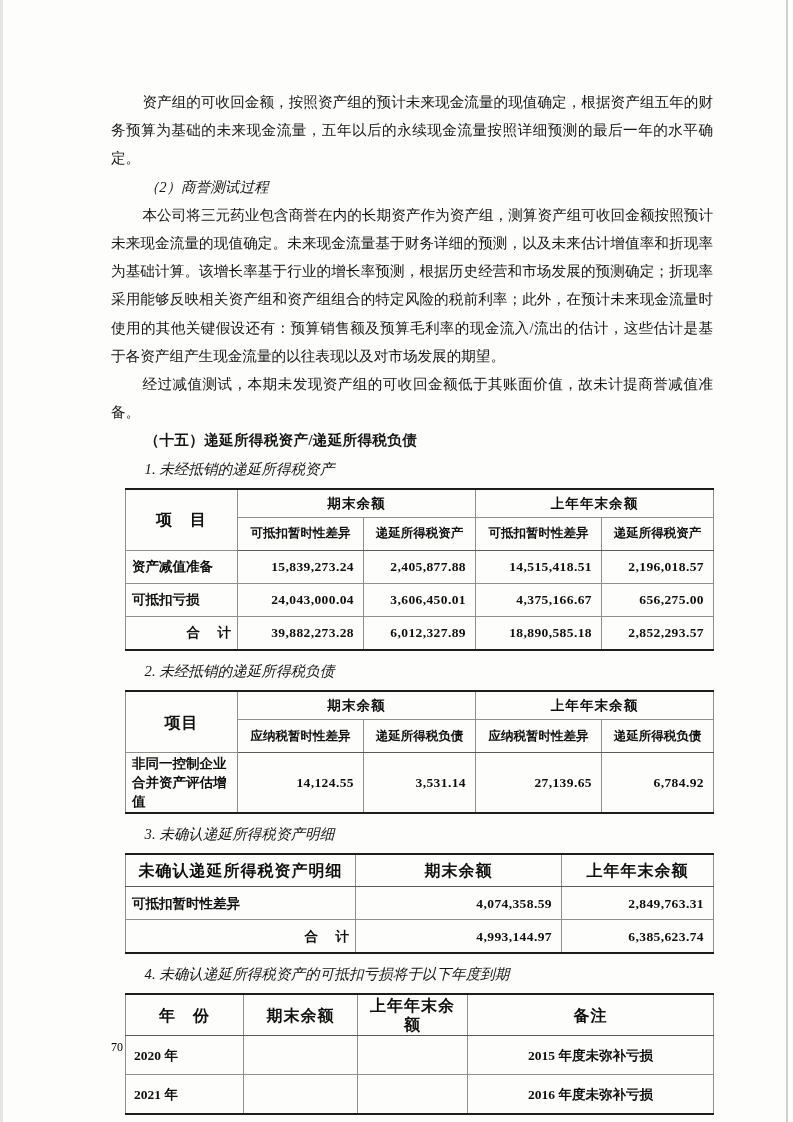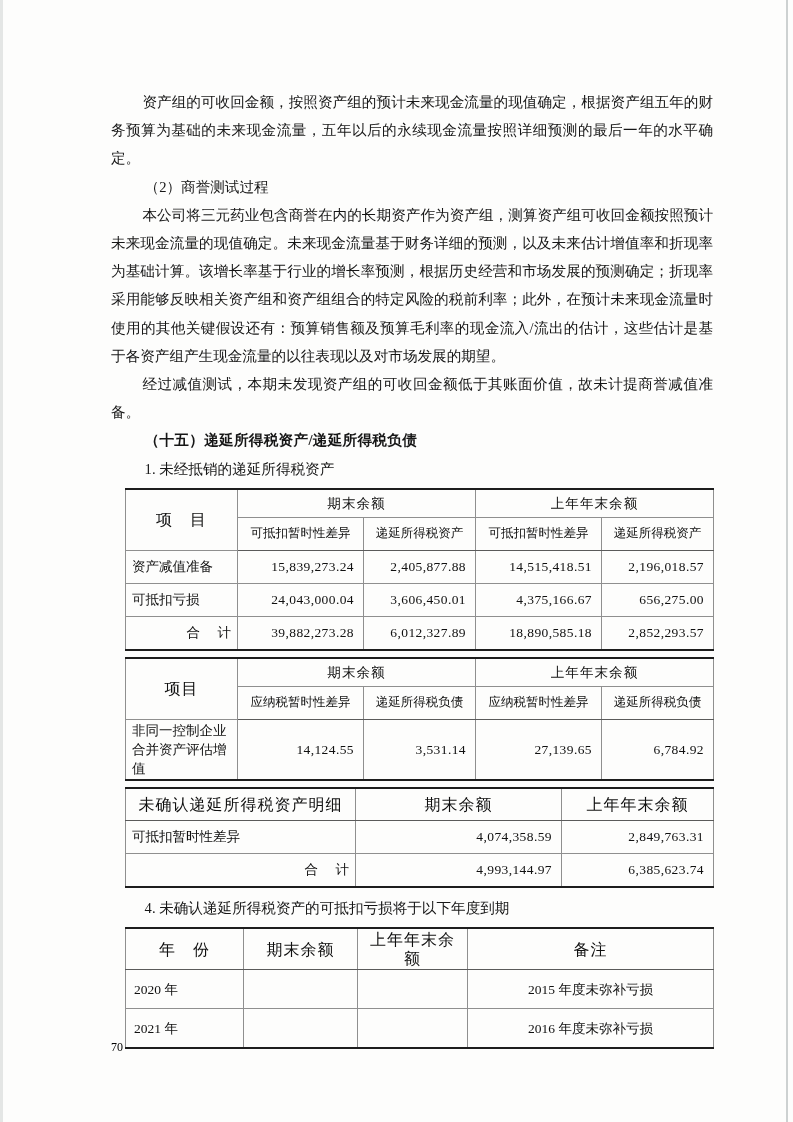--- a/index.html
+++ b/index.html
@@ -23,31 +23,31 @@
     padding-bottom:7px;
     border-bottom:2.5px solid #3a3a3a;
   }
 
   .content {
     position:absolute; left:111px; top:88px; width:602px;
     font-size:14.6px; line-height:28.2px; text-align:justify;
   }
   .content p { margin:0; }
   .para { text-indent:2.15em; }
-  .sec  { text-indent:2.3em; text-align:left; }
+  .sec  { text-indent:2.3em; text-align:left;font-style:italic; }
   .h15  { text-indent:2.3em; font-weight:700; text-align:left; letter-spacing:0.3px; }
 
   table.tbl {
     border-collapse:collapse; table-layout:fixed;
     width:588px; margin:5px 0 6px 14px;
     border-top:2.6px solid #1d1d1d;
     border-bottom:2.6px solid #1d1d1d;
     font-size:13.5px; line-height:19px; color:#101010;
   }
-  .tbl th, .tbl td { border:1px solid #8f8f8f; padding:1px 4px; font-weight:normal; }
+  .tbl th, .tbl td { border:1px solid #8f8f8f; padding:1px 4px; font-weight:bold; }
   .tbl thead tr:last-child th { border-bottom-color:#5a5a5a; }
   .t-group { height:25px; font-size:13.6px; text-align:center; letter-spacing:1px; }
   .t-sub   { height:30px; font-size:12.5px; text-align:center; }
   .t-head1 { font-size:16px; text-align:center; letter-spacing:1px; }
   .tbl tbody td { height:30px; }
   .t2 tbody td { height:50px; }
   .t4 thead th { height:31px; }
   .t4 tbody td { height:36px; }
   td.item { text-align:left; padding-left:6px; }
   td.total { text-align:right; letter-spacing:2px; }
@@ -115,20 +115,21 @@
         <tr>
           <td class="total">合　计</td>
           <td class="num">39,882,273.28</td>
           <td class="num">6,012,327.89</td>
           <td class="num">18,890,585.18</td>
           <td class="num">2,852,293.57</td>
         </tr>
       </tbody>
     </table>
 
+    <p class="sec">2. 未经抵销的递延所得税负债</p>
 
     <table class="tbl t2">
       <colgroup>
           <col style="width:112px">
           <col style="width:126px">
           <col style="width:112px">
           <col style="width:126px">
           <col style="width:112px">
         </colgroup>
       <thead>
@@ -148,20 +149,21 @@
         <tr>
           <td class="item">非同一控制企业合并资产评估增值</td>
           <td class="num">14,124.55</td>
           <td class="num">3,531.14</td>
           <td class="num">27,139.65</td>
           <td class="num">6,784.92</td>
         </tr>
       </tbody>
     </table>
 
+    <p class="sec">3. 未确认递延所得税资产明细</p>
 
     <table class="tbl t3">
       <colgroup>
           <col style="width:230px">
           <col style="width:206px">
           <col style="width:152px">
         </colgroup>
       <thead>
         <tr>
           <th class="t-head1" style="height:29px">未确认递延所得税资产明细</th>

